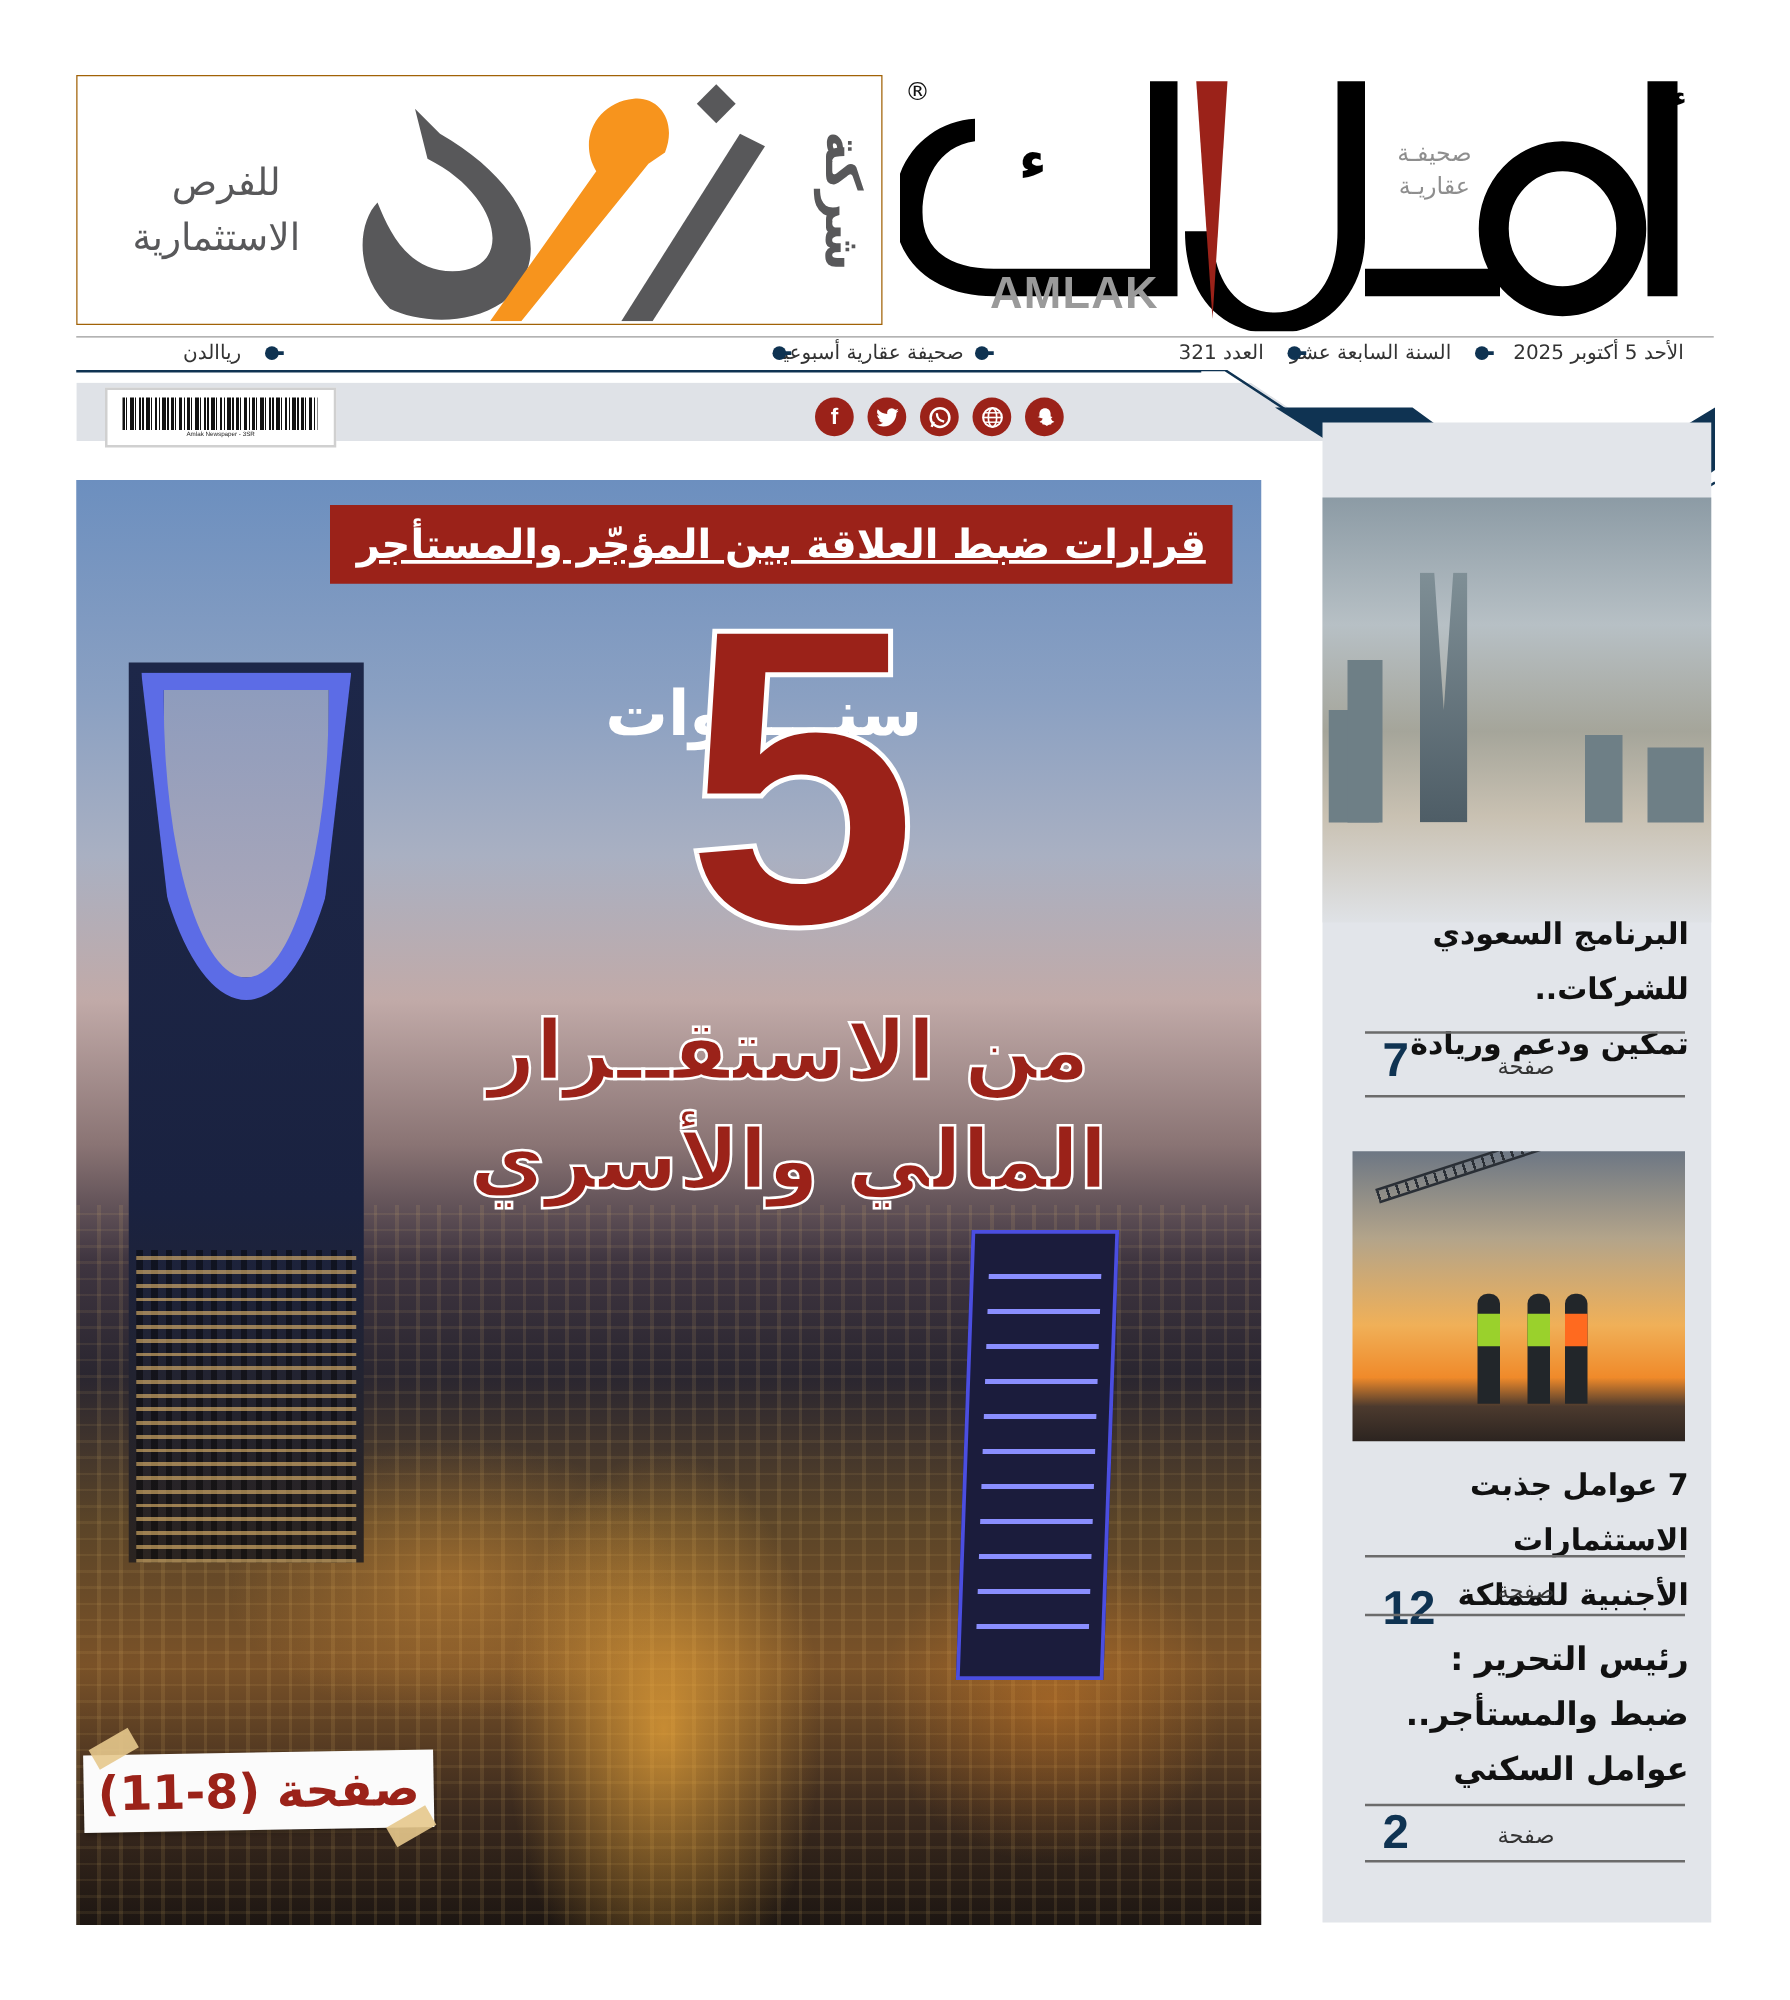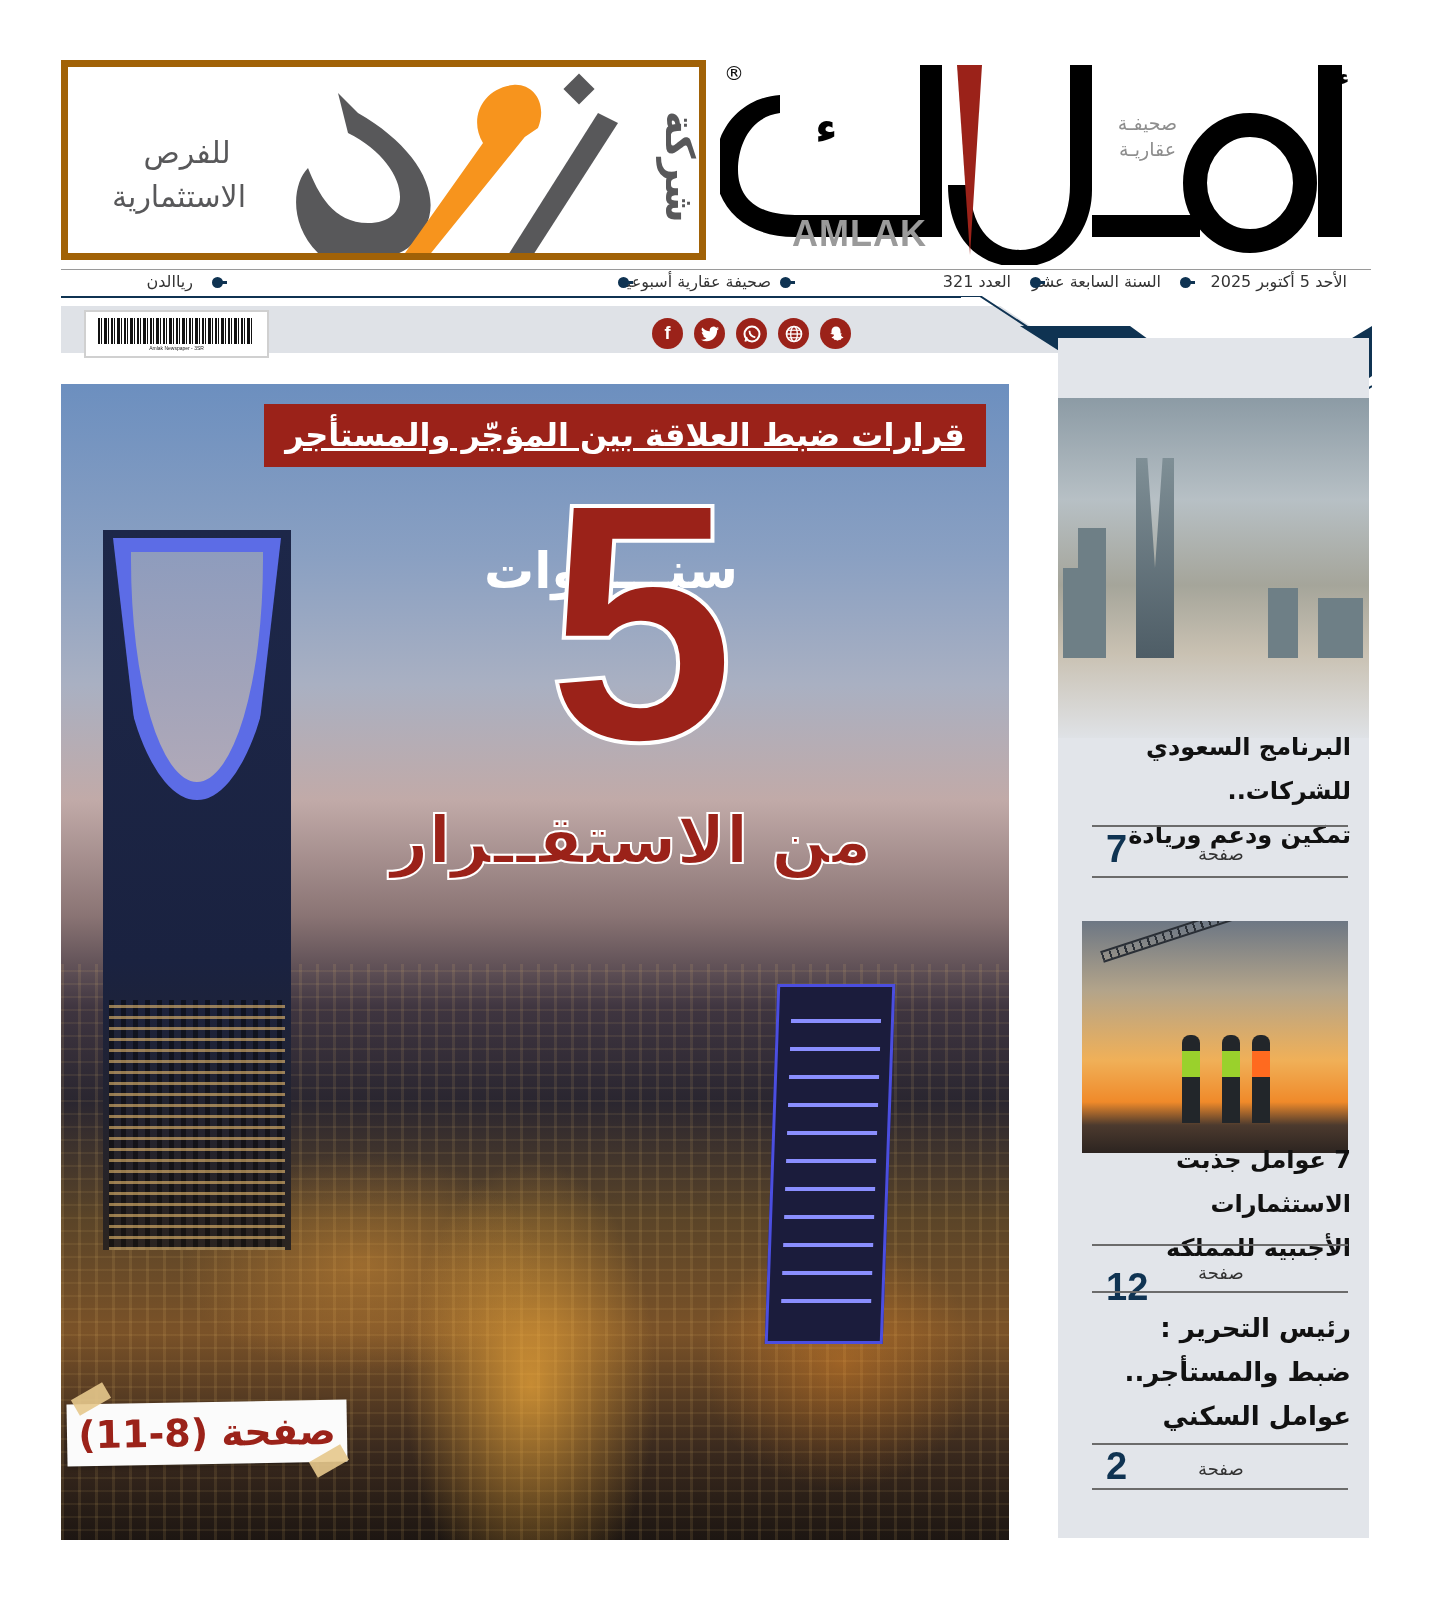--- a/index.html
+++ b/index.html
@@ -1,19 +1,19 @@
 <!DOCTYPE html>
 <html><head>
 <meta charset="utf-8">
 <style>
   * { box-sizing: border-box; margin: 0; padding: 0; }
   body { width: 1432px; height: 1600px; background: #ffffff; position: relative; overflow: hidden; font-family: "DejaVu Sans", sans-serif; }
 
   
-  .ad-box { position: absolute; left: 61px; top: 60px; width: 645px; height: 200px; border: 7px solid #a16207; background: #fff; overflow: hidden; }
+  .ad-box { position: absolute; left: 61px; top: 60px; width: 645px; height: 200px; border: 1px solid #a16207; background: #fff; overflow: hidden; }
   .ad-tag1 { position: absolute; left: 44px; top: 68px; width: 150px; text-align: center; font-size: 30px; color: #58585a; direction: rtl; }
   .ad-tag2 { position: absolute; left: 16px; top: 112px; width: 190px; text-align: center; font-size: 30px; color: #58585a; direction: rtl; }
   .ad-logo { position: absolute; left: 210px; top: 6px; width: 360px; height: 190px; }
   .ad-vert { position: absolute; left: 585px; top: 10px; width: 50px; height: 180px; writing-mode: vertical-rl; font-size: 40px; font-weight: bold; color: #58585a; text-align: center; direction: rtl; }
 
   .logo-area { position: absolute; left: 720px; top: 55px; width: 650px; height: 210px; }
   .logo-svg { position: absolute; left: 0; top: 0; }
   .logo-sub { position: absolute; left: 385px; top: 55px; width: 85px; direction: rtl; text-align: center; font-size: 19px; line-height: 26px; color: #8e8e8e; }
   .logo-latin { position: absolute; left: 72px; top: 158px; font-family: "Liberation Sans", sans-serif; font-weight: bold; font-size: 36px; color: #9a9a9a; letter-spacing: 1px; }
   .reg { position: absolute; left: 4px; top: 6px; font-size: 20px; color: #111; }
@@ -181,20 +181,21 @@
     <div class="tower-lights"></div>
   </div>
   <div class="tower2">
     <div class="tower2-lines"></div>
   </div>
 
   <div class="hero-banner">قرارات ضبط العلاقة بين المؤجّر والمستأجر</div>
   <div class="hero-years">سنـــــوات</div>
   <div class="hero-five">5</div>
   <div class="hero-line1">من الاستقــرار</div>
+  <div class="hero-line2">المالي والأسري</div>
 
   <div class="page-tag">
     <span>صفحة (8-11)</span>
   </div>
   <div class="tape" style="left:12px; top:1006px; transform:rotate(-30deg);"></div>
   <div class="tape" style="left:250px; top:1068px; transform:rotate(-30deg);"></div>
 </div>
 
 <div class="sidebar">
   <div class="side-photo1">
@@ -223,21 +224,21 @@
       </div>
     <div class="worker" style="left:140px;">
         <div class="vest" style="background:#9ad12c;"></div>
       </div>
     <div class="worker" style="left:170px;">
         <div class="vest" style="background:#ff6a1f;"></div>
       </div>
   </div>
 
   <div>
-    <div class="side-head" style="top:800px;">
+    <div class="side-head" style="top:828px;">
       <div>7 عوامل جذبت الاستثمارات</div>
       <div>الأجنبية للمملكة</div>
     </div>
     <div class="side-rule" style="top:906px;"></div>
     <div class="side-num" style="top:928px;">12</div>
     <div class="side-label" style="top:924px;">صفحة</div>
     <div class="side-rule" style="top:953px;"></div>
   </div>
 
   <div>

